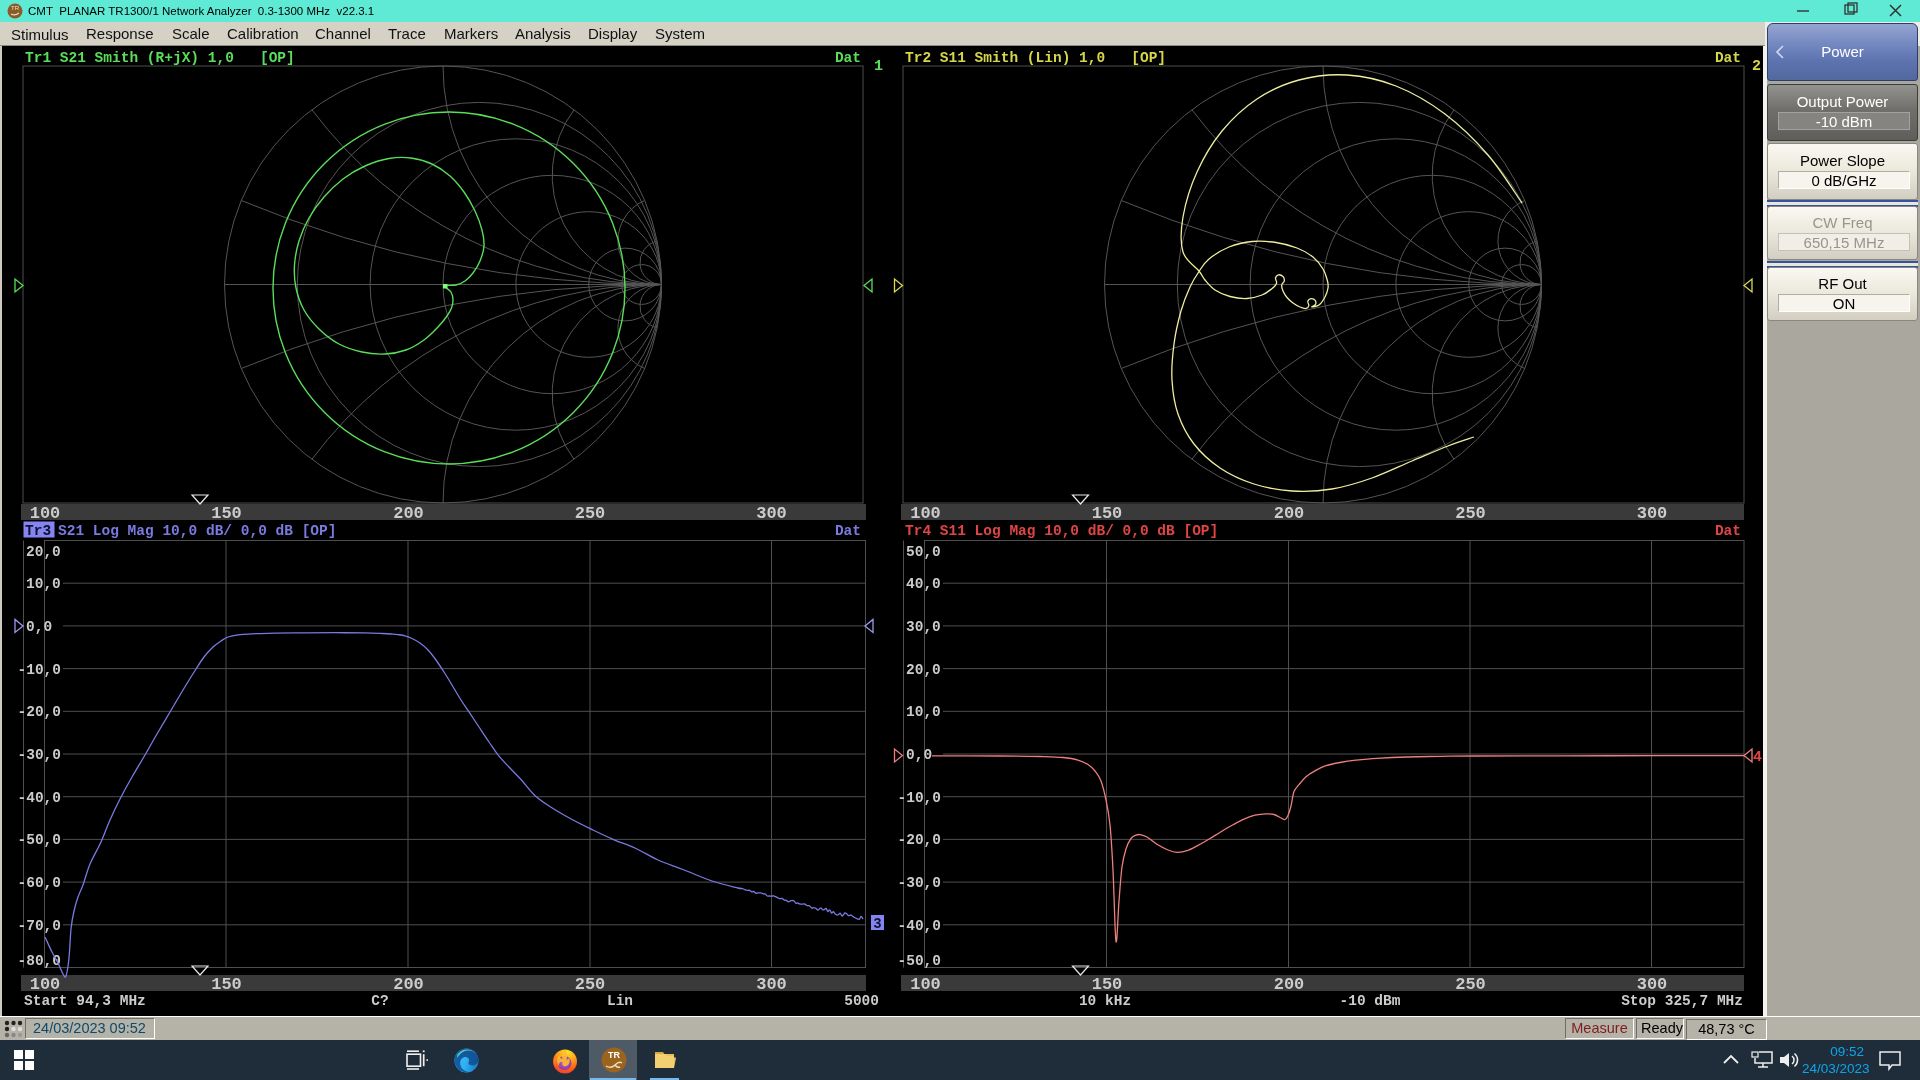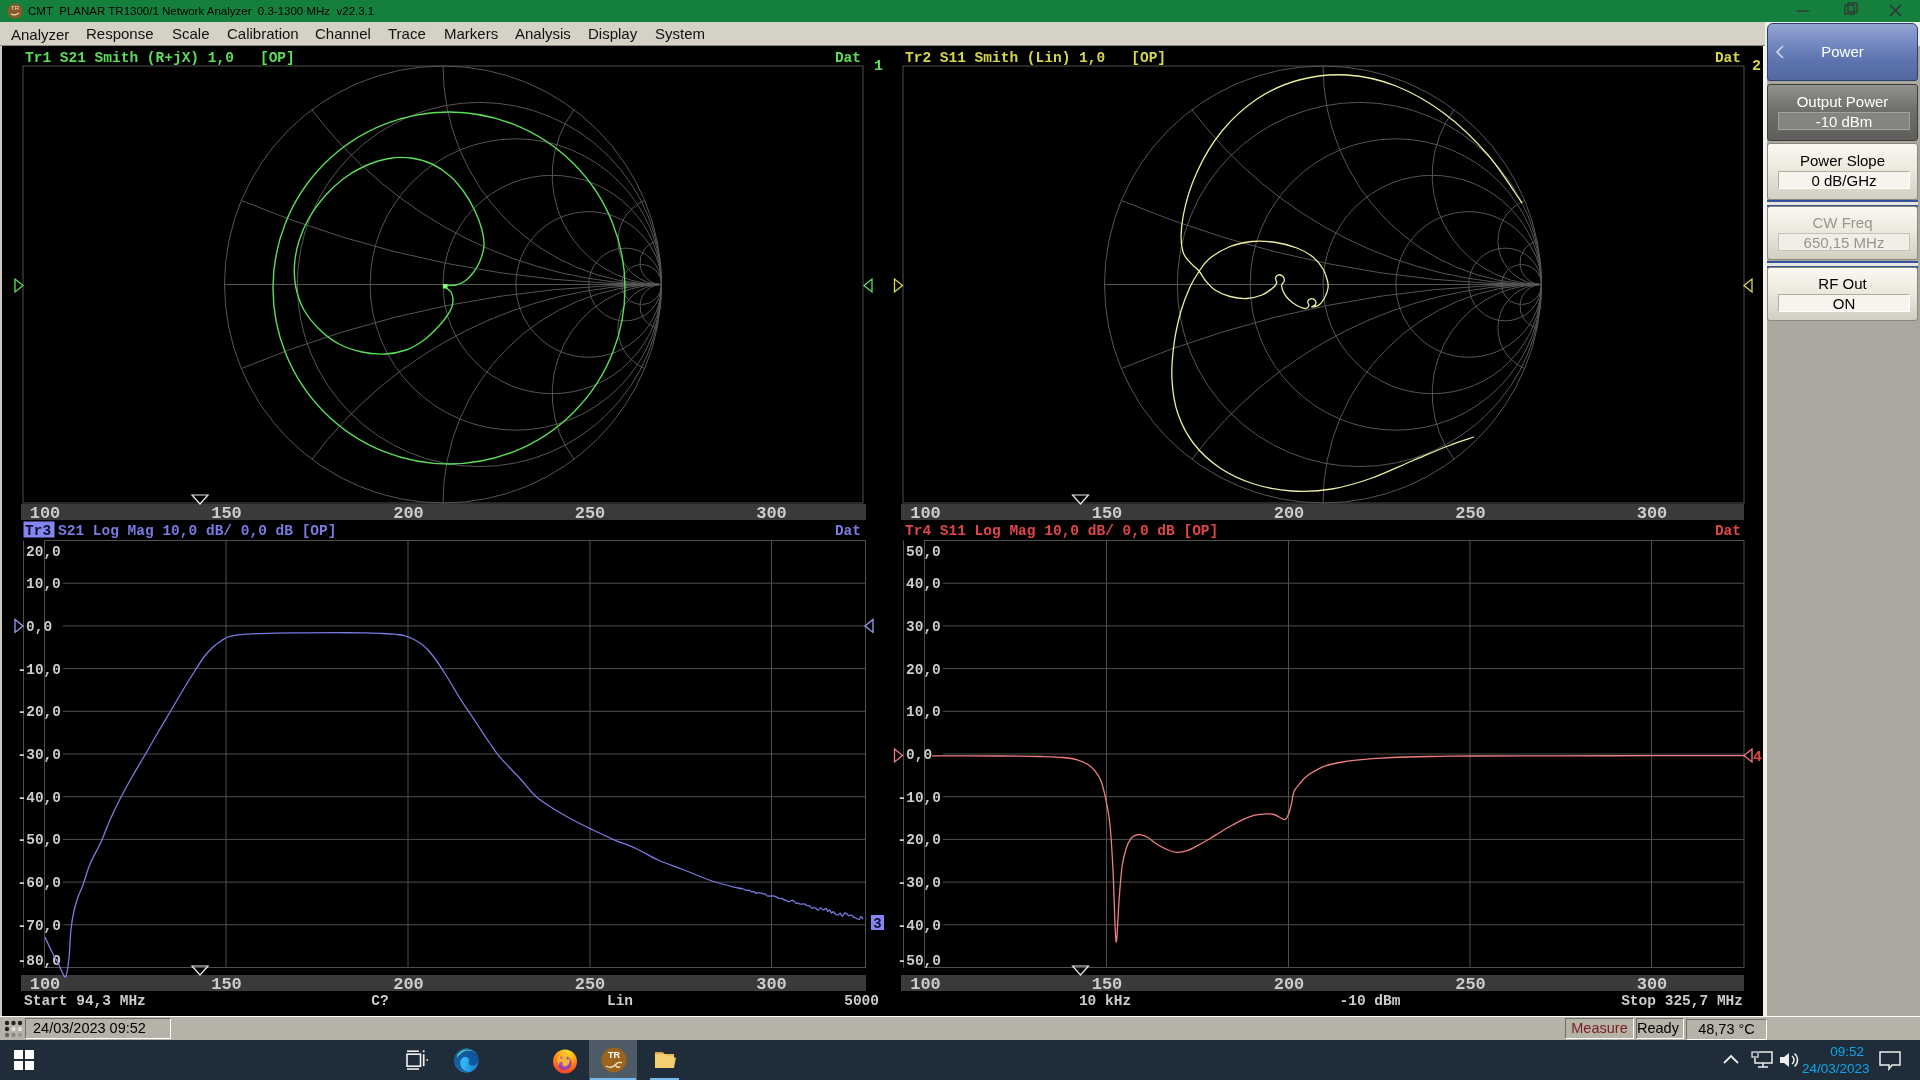--- a/index.html
+++ b/index.html
@@ -1,37 +1,37 @@
 <!DOCTYPE html>
 <html><head><meta charset="utf-8">
 <style>
 * { margin:0; padding:0; box-sizing:border-box; }
 html,body { width:1920px; height:1080px; overflow:hidden; background:#000;
   font-family:"Liberation Sans",sans-serif; }
 .abs { position:absolute; }
 </style></head>
 <body>
 
-<div class="abs" style="left:0;top:0;width:1920px;height:22px;background:#15803d;">
+<div class="abs" style="left:0;top:0;width:1920px;height:22px;background:#5eead4;">
   <svg class="abs" style="left:7px;top:3px" width="16" height="16" viewBox="0 0 16 16">
     <circle cx="8" cy="8" r="7.5" fill="#8a5a28"></circle>
     <text x="8" y="7" fill="#f0e0c0" font-size="6" text-anchor="middle" font-family="Liberation Sans">TR</text>
     <path d="M4,11 Q8,13 12,10" stroke="#e8d8b8" stroke-width="1.2" fill="none"></path>
   </svg>
   <span class="abs" style="left:28px;top:5px;font-size:11.5px;color:#000;">CMT&nbsp; PLANAR TR1300/1 Network Analyzer&nbsp; 0.3-1300 MHz&nbsp; v22.3.1</span>
   <svg class="abs" style="left:1790px;top:0" width="130" height="22" viewBox="0 0 130 22">
     <line x1="7" y1="11" x2="19" y2="11" stroke="#333" stroke-width="1.4"></line>
     <rect x="55" y="5" width="9" height="9" fill="none" stroke="#333" stroke-width="1.3"></rect>
     <rect x="58" y="3" width="9" height="9" fill="none" stroke="#333" stroke-width="1.3"></rect>
     <path d="M100,5 L111,16 M111,5 L100,16" stroke="#333" stroke-width="1.5"></path>
   </svg>
 </div>
 
 <div class="abs" style="left:0;top:22px;width:1765px;height:24px;background:#d5d1c5;border-bottom:1px solid #8a8a82;font-size:15px;color:#111;">
-  <span class="abs" style="left:11px;top:4px;">Analyzer</span>
+  <span class="abs" style="left:11px;top:4px;">Stimulus</span>
   <span class="abs" style="left:86px;top:3px;">Response</span>
   <span class="abs" style="left:172px;top:3px;">Scale</span>
   <span class="abs" style="left:227px;top:3px;text-align:right;">Calibration</span>
   <span class="abs" style="left:315px;top:3px;">Channel</span>
   <span class="abs" style="left:388px;top:3px;">Trace</span>
   <span class="abs" style="left:444px;top:3px;">Markers</span>
   <span class="abs" style="left:515px;top:3px;">Analysis</span>
   <span class="abs" style="left:588px;top:3px;">Display</span>
   <span class="abs" style="left:655px;top:3px;">System</span>
 </div>
@@ -243,26 +243,26 @@
     <circle cx="4" cy="4" r="2.2" fill="#222"></circle>
       <circle cx="10.5" cy="4" r="2.2" fill="#222"></circle>
       <circle cx="17" cy="4" r="2.2" fill="#222"></circle>
     <circle cx="4" cy="10" r="2.2" fill="#222"></circle>
       <circle cx="10.5" cy="10" r="2.2" fill="#ddd"></circle>
       <circle cx="17" cy="10" r="2.2" fill="#ddd"></circle>
     <circle cx="4" cy="16" r="2.2" fill="#666"></circle>
       <circle cx="10.5" cy="16" r="2.2" fill="#888"></circle>
       <circle cx="17" cy="16" r="2.2" fill="#999"></circle>
   </svg>
-  <div class="abs" style="left:25px;top:1px;width:146px;height:21px;border:1px solid #6f6e66;border-bottom-color:#fff;border-right-color:#fff;
-       font-size:14.5px;color:#000000;padding:1px 0 12px 7px;">24/03/2023 09:52</div>
+  <div class="abs" style="left:25px;top:1px;width:130px;height:21px;border:1px solid #6f6e66;border-bottom-color:#fff;border-right-color:#fff;
+       font-size:14.5px;color:#0c4a6e;padding:1px 0 12px 7px;">24/03/2023 09:52</div>
   <div class="abs" style="left:1565px;top:1px;width:69px;height:21px;border:1px solid #6f6e66;border-bottom-color:#fff;border-right-color:#fff;
        font-size:14.5px;color:#7f1d1d;text-align:center;padding-top:1px;">Measure</div>
   <div class="abs" style="left:1636px;top:1px;width:48px;height:21px;border:1px solid #6f6e66;border-bottom-color:#fff;border-right-color:#fff;
-       font-size:14.5px;color:#000;text-align:left;padding-top:1px;">Ready</div>
+       font-size:14.5px;color:#000;text-align:right;padding-top:1px;">Ready</div>
   <div class="abs" style="left:1686px;top:2px;width:81px;height:21px;border:1px solid #6f6e66;border-bottom-color:#fff;border-right-color:#fff;
        font-size:14.5px;color:#000;text-align:center;padding-top:1px;">48,73&nbsp;°C</div>
 </div>
 
 <div class="abs" style="left:0;top:1040px;width:1920px;height:40px;background:#1f2d3a;">
   <svg class="abs" style="left:14px;top:10px" width="20" height="20" viewBox="0 0 20 20">
     <rect x="0" y="0" width="9" height="9" fill="#fff"></rect>
       <rect x="11" y="0" width="9" height="9" fill="#fff"></rect>
     <rect x="0" y="11" width="9" height="9" fill="#fff"></rect>
       <rect x="11" y="11" width="9" height="9" fill="#fff"></rect>

